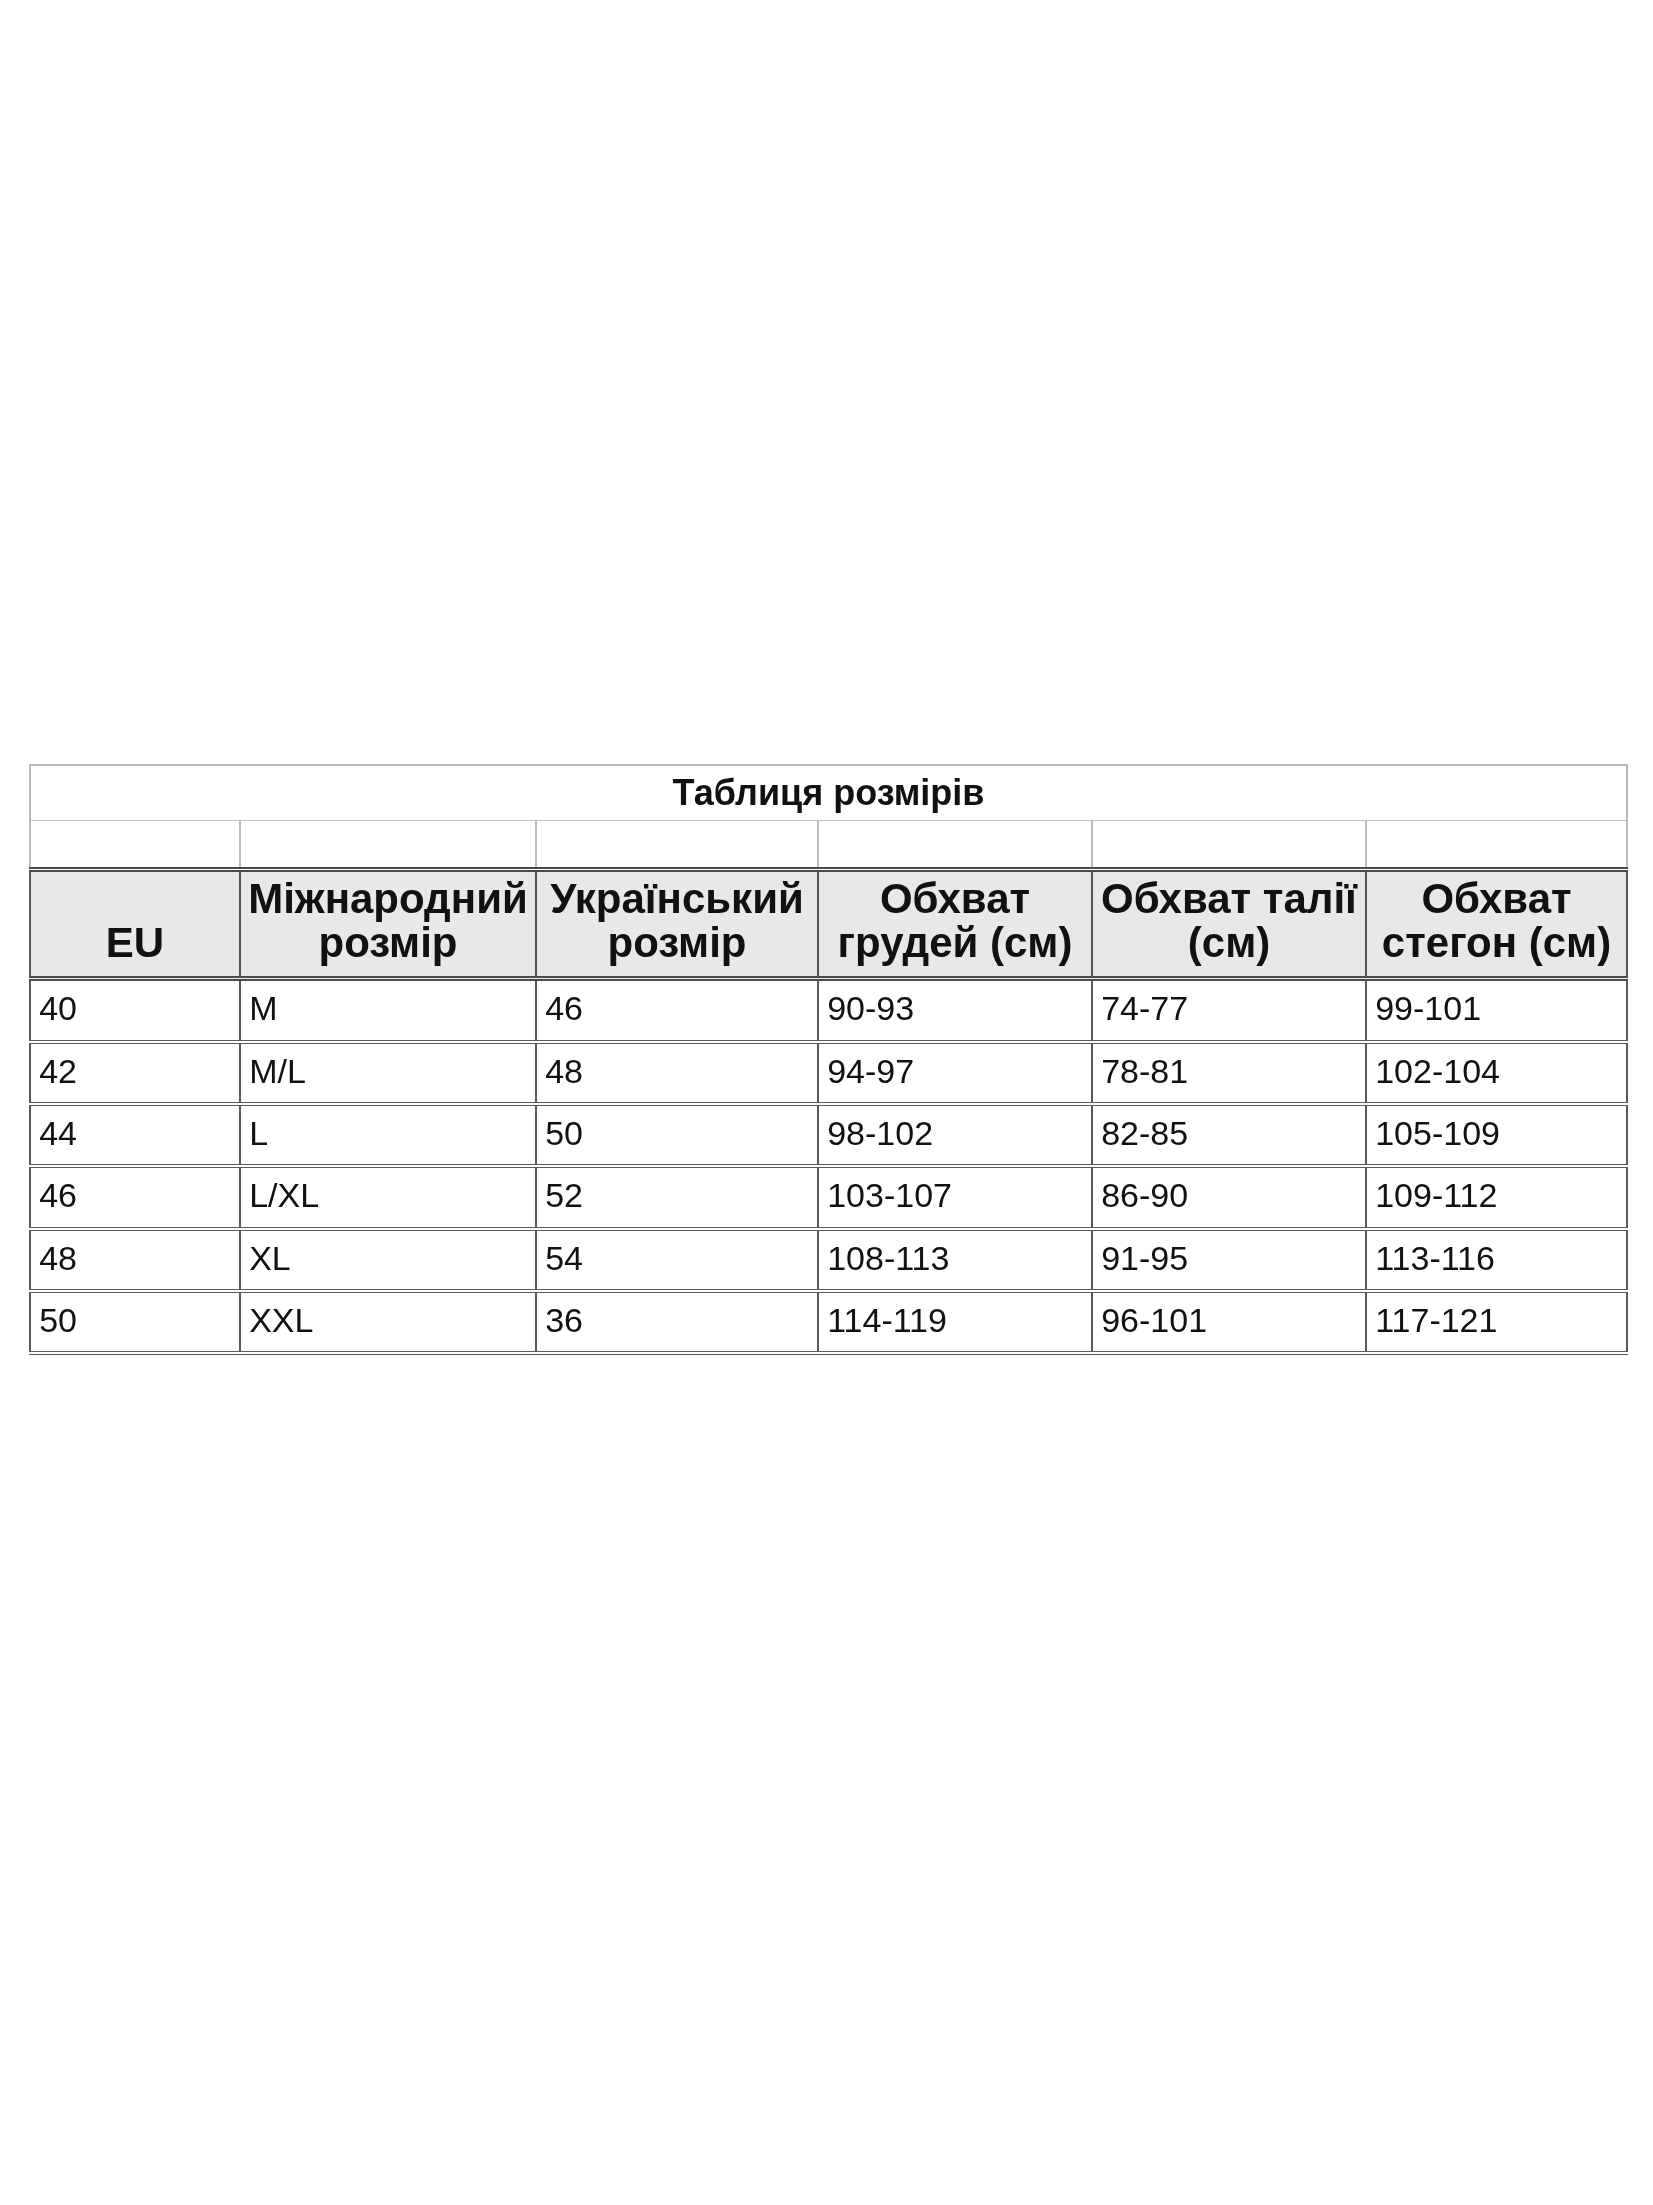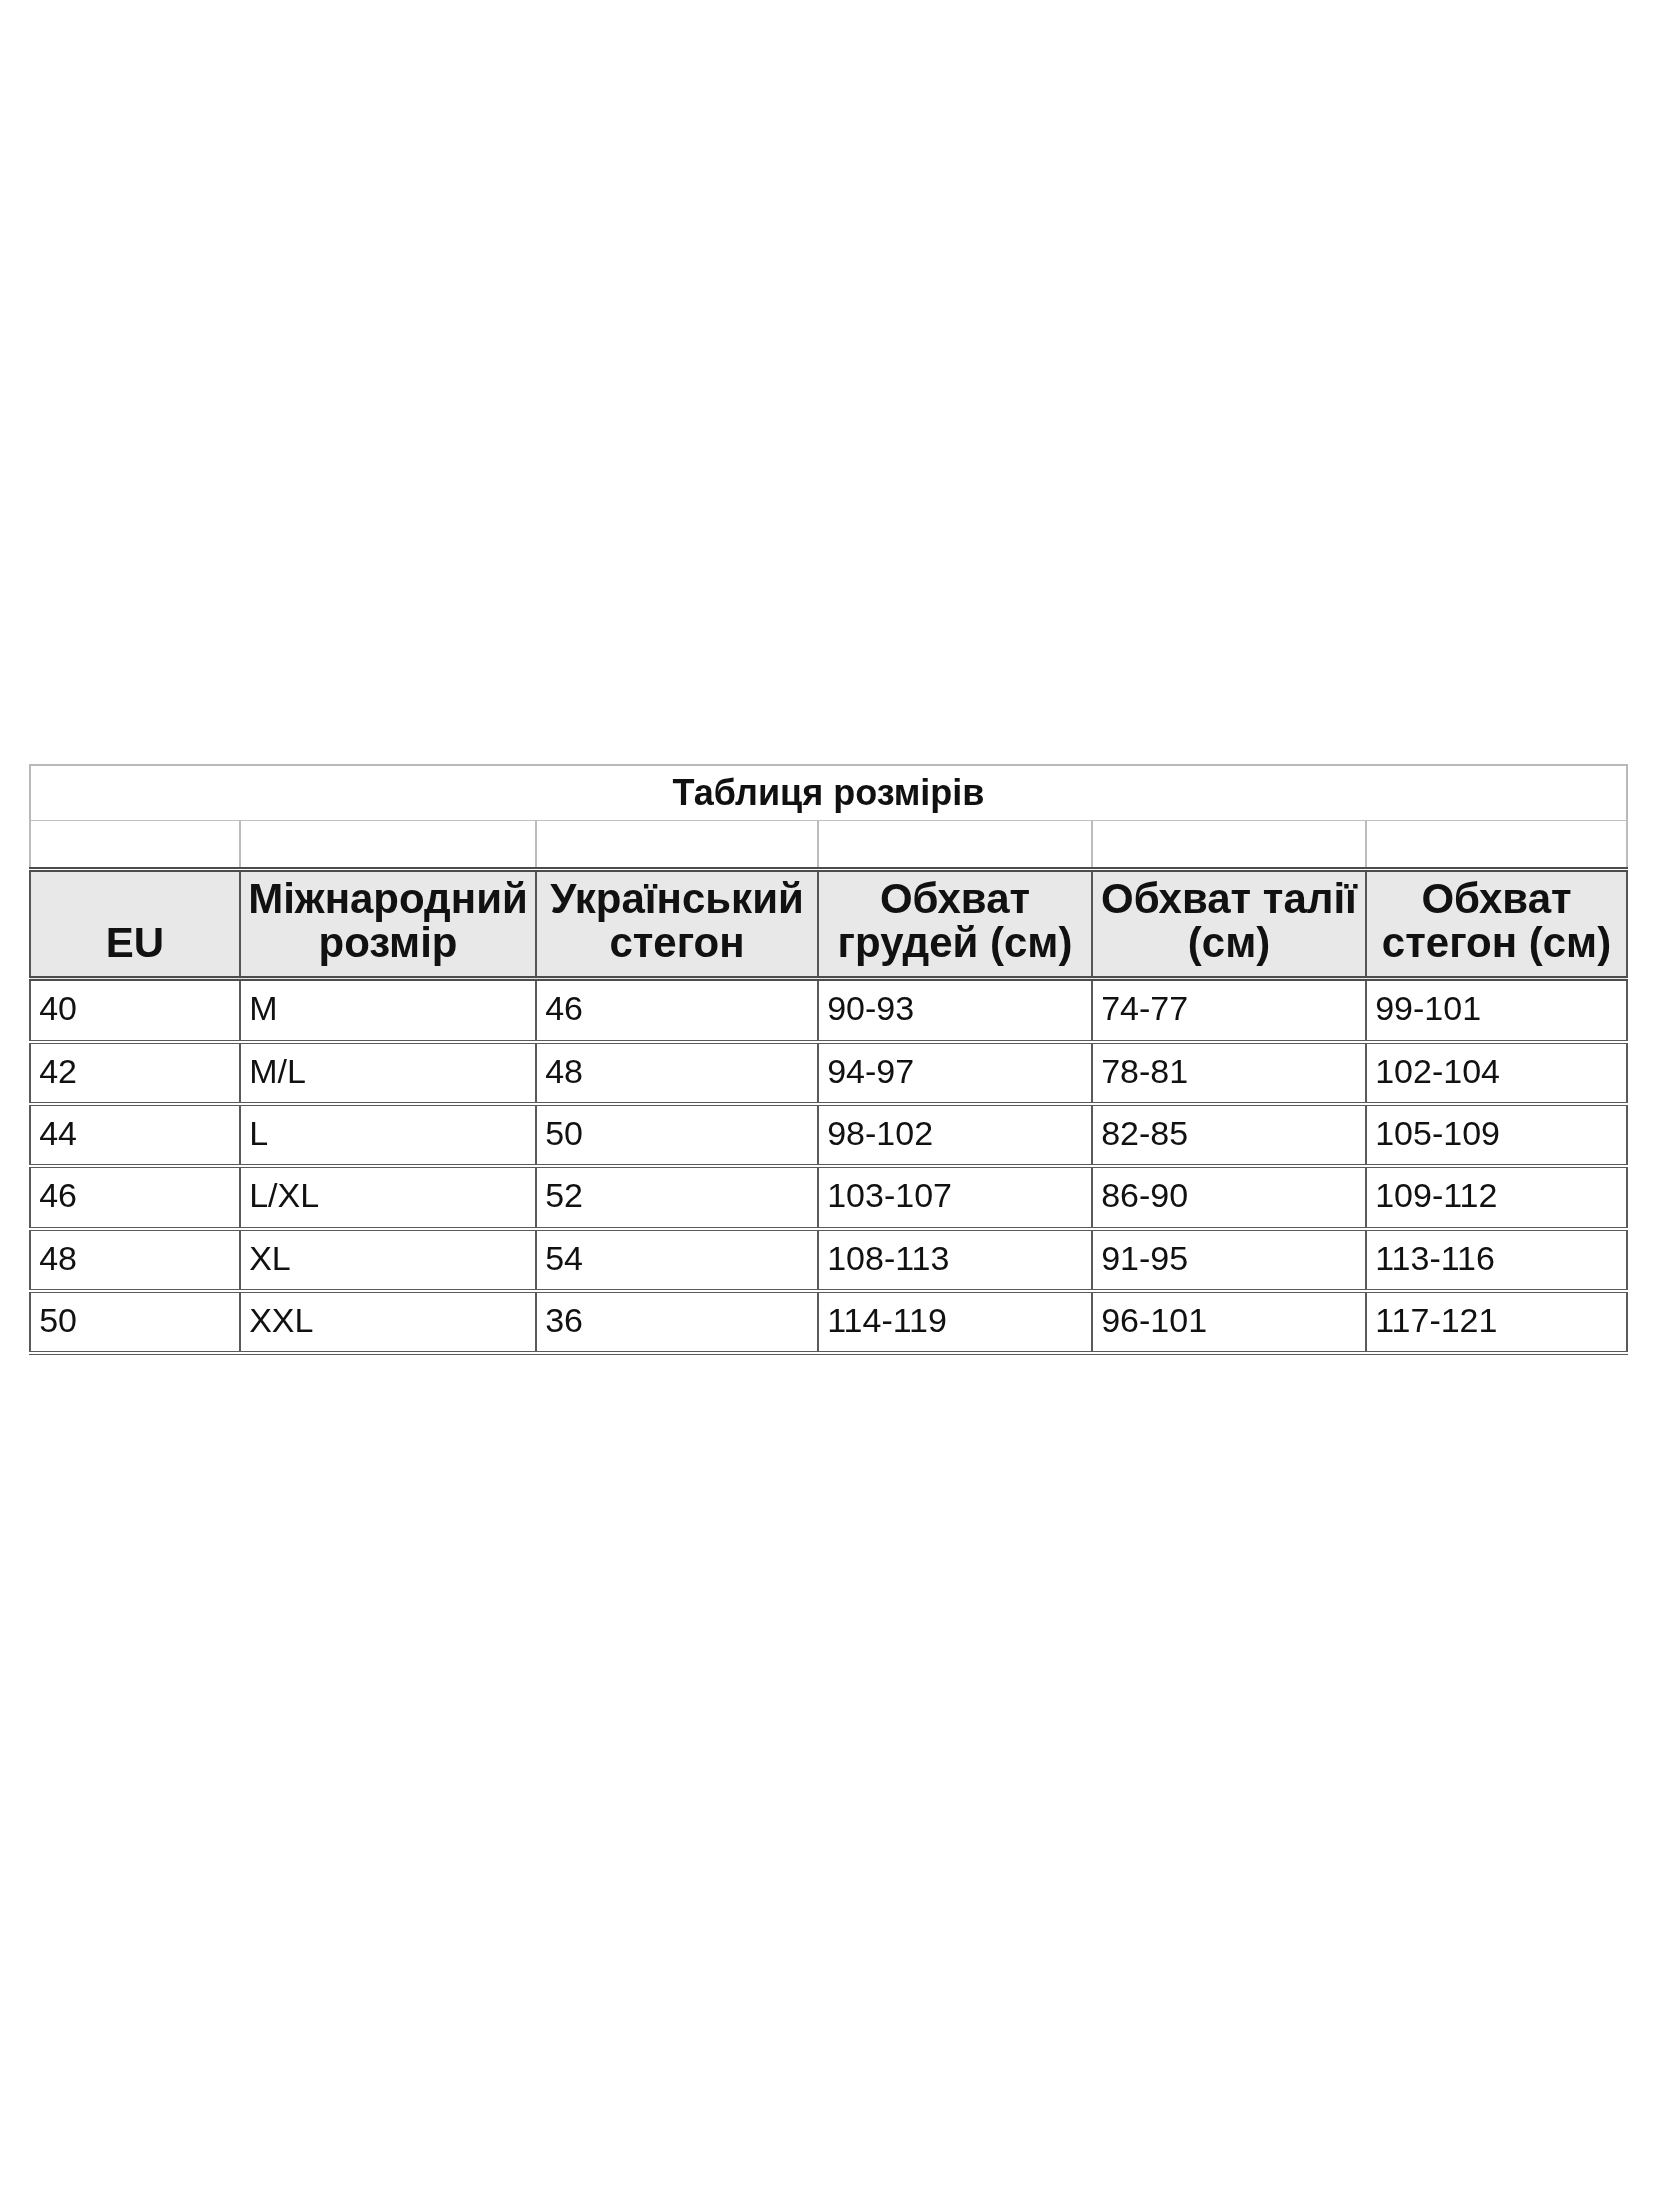--- a/index.html
+++ b/index.html
@@ -99,21 +99,21 @@
       <td></td>
       <td></td>
       <td></td>
     </tr>
 
     <tr class="row-header">
       <th>EU</th>
       <th>Міжнародний
 розмір</th>
       <th>Український
-стегон</th>
+розмір</th>
       <th>Обхват
 грудей (см)</th>
       <th>Обхват талії
 (см)</th>
       <th>Обхват
 стегон (см)</th>
     </tr>
 
     <tr class="row-data">
       <td>40</td>

